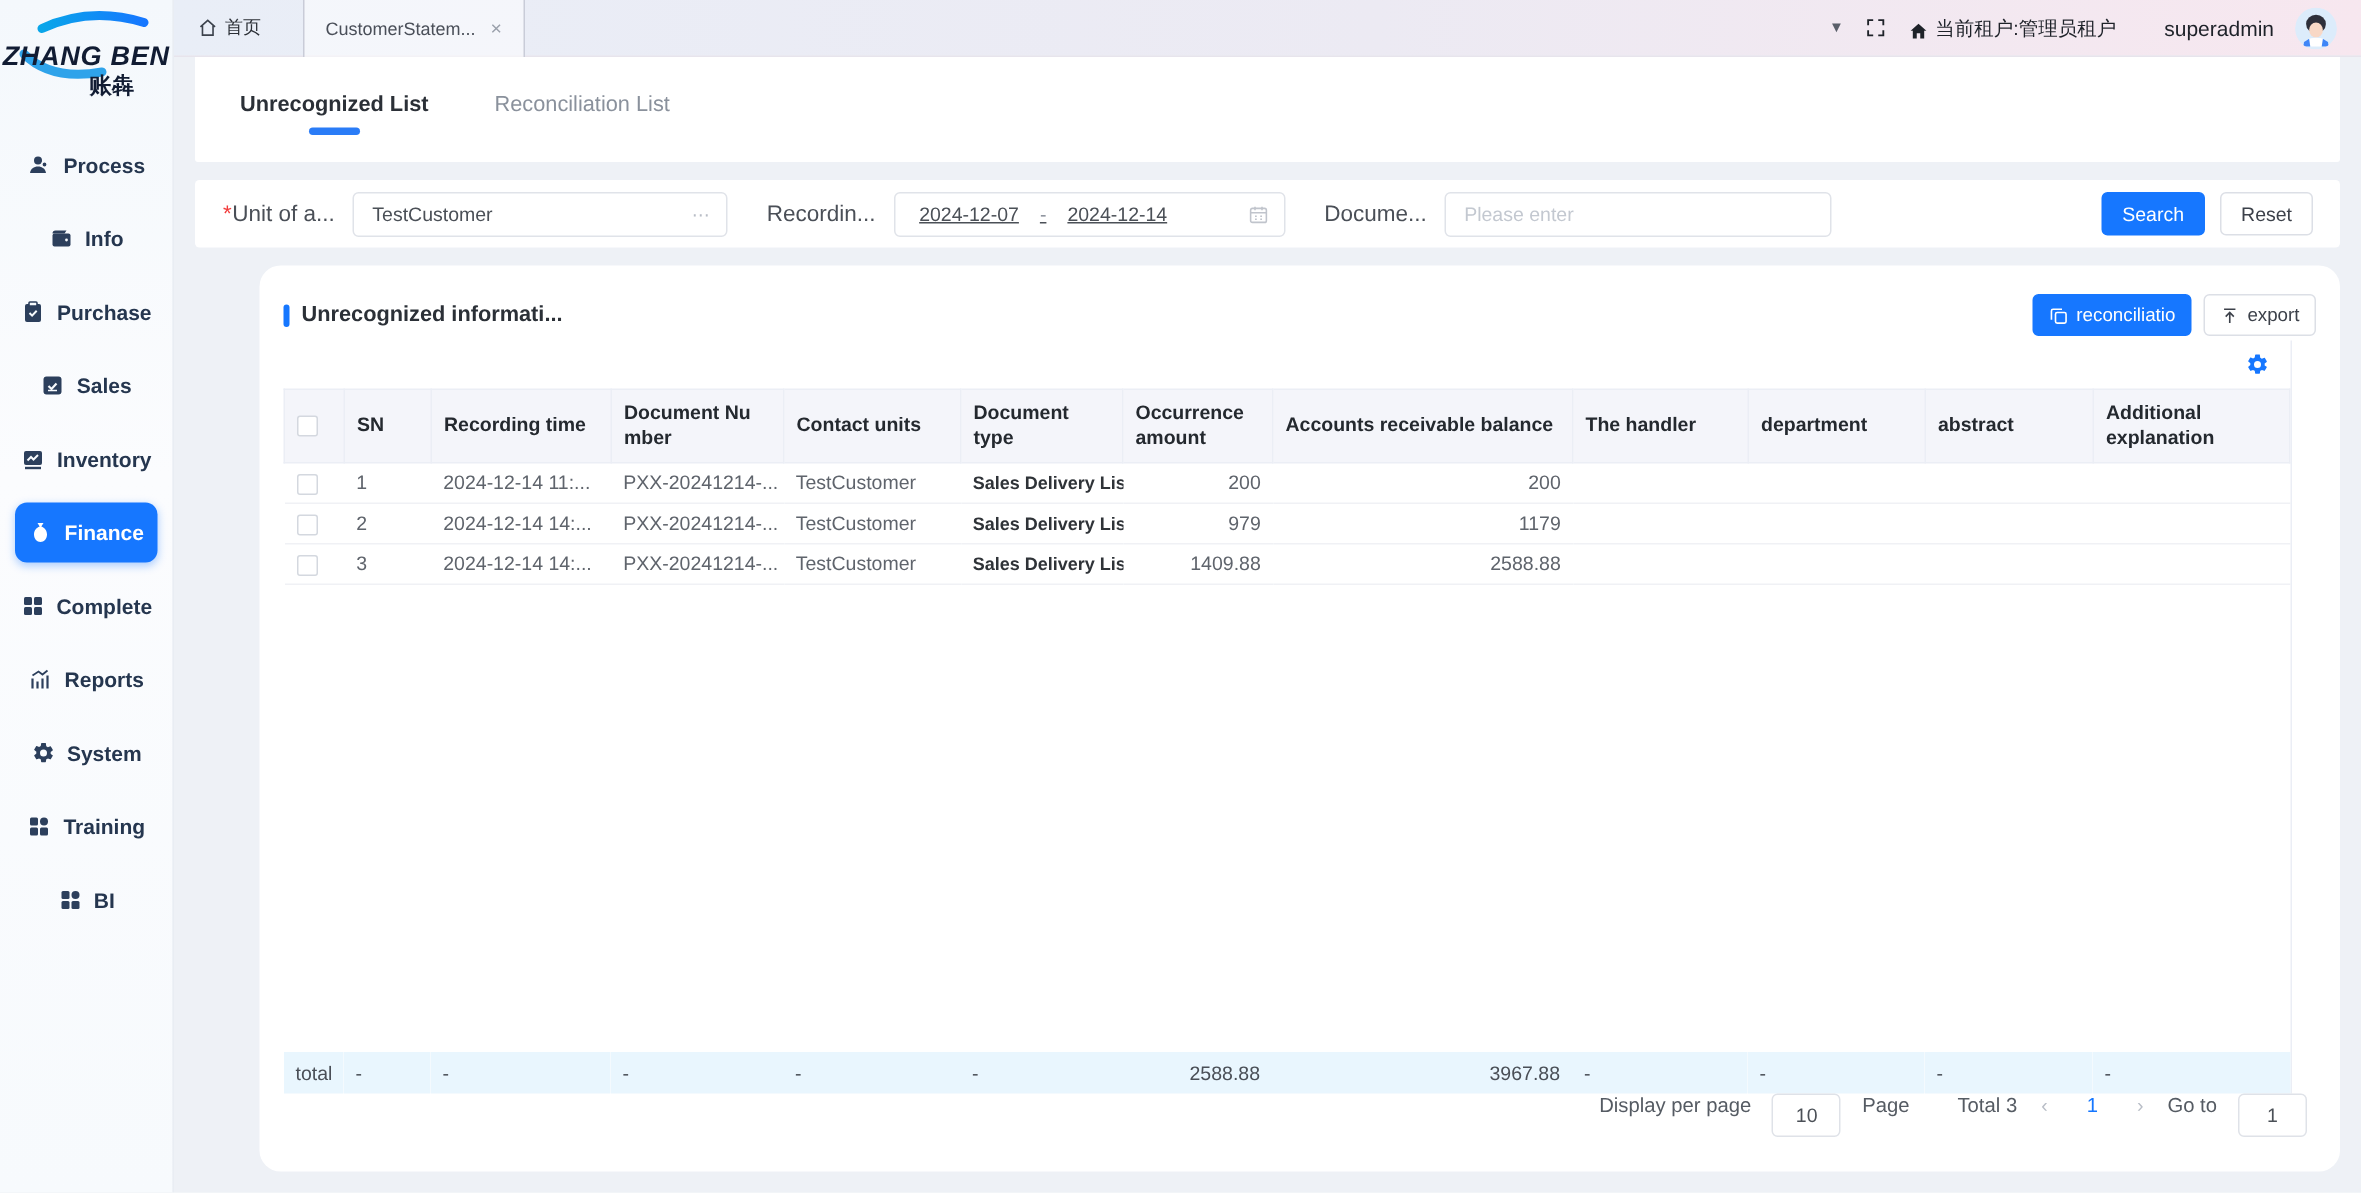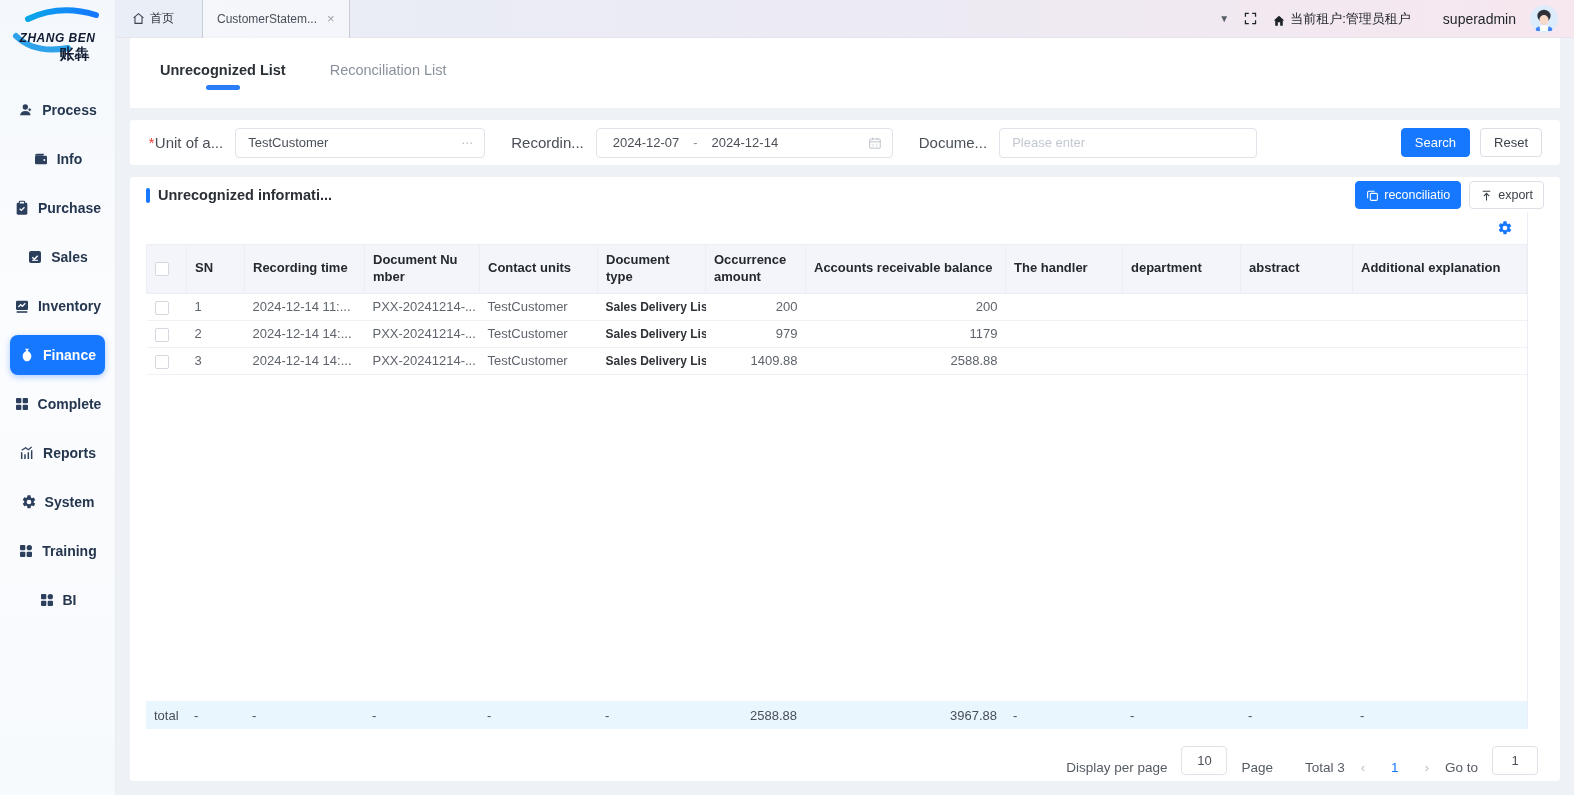--- a/index.html
+++ b/index.html
@@ -6,21 +6,21 @@
   html,body { width:1574px; height:795px; overflow:hidden;
     font-family:"Liberation Sans", sans-serif; background:#eef1f6; }
   .app { display:flex; width:100%; height:100%; }
 
   
   .sidebar { width:116px; height:100%; background:linear-gradient(180deg,#f4f8fc,#fbfcfe 40%,#f7fafd);
     border-right:1px solid #e9edf3; flex:0 0 116px; }
   .logo { height:80px; position:relative; display:flex; flex-direction:column;
     align-items:center; justify-content:center; padding-top:6px; }
   .logo svg { position:absolute; top:4px; left:8px; }
-  .logo-en { font-size:12px; font-weight:900; font-style:italic; color:#111c33; letter-spacing:.5px; position:relative; z-index:2; margin-top:8px;}
+  .logo-en { font-size:18px; font-weight:900; font-style:italic; color:#111c33; letter-spacing:.5px; position:relative; z-index:2; margin-top:8px;}
   .logo-cn { font-size:15px; font-weight:900; color:#111c33; position:relative; z-index:2; margin-left:34px; }
   .nav { margin-top:10px; }
   .nav-item { height:40px; margin:9px 10px; display:flex; align-items:center; justify-content:center;
     gap:8px; color:#25364f; font-weight:700; font-size:14px; border-radius:8px; cursor:pointer; }
   .nav-item .nv-ic { display:flex; width:16px; height:16px; color:#2c3f5c; }
   .nav-item.active { background:#1677ff; color:#ffffff; box-shadow:0 2px 6px rgba(22,119,255,.35); }
   .nav-item.active .nv-ic { color:#fff; }
 
   
   .main { flex:1; display:flex; flex-direction:column; min-width:0; }
@@ -50,35 +50,35 @@
 
   
   .filter-card { background:#fff; border-radius:3px; height:45px; display:flex; align-items:center;
     padding:0 18px; gap:12px; margin-bottom:12px; }
   .f-label { font-size:15px; color:#4a4f57; white-space:nowrap; }
   .req { color:#f23c3c; margin-right:1px; }
   .f-box { height:30px; border:1px solid #e0e3e9; border-radius:4px; display:flex; align-items:center;
     font-size:13px; color:#4b5057; background:#fff; }
   .unit-box { width:250px; padding:0 10px 0 12px; justify-content:space-between; margin-right:14px; }
   .dots { color:#b8bdc6; letter-spacing:1px; cursor:pointer; font-size:12px; }
-  .date-box { width:297px; padding:0 10px 0 16px; gap:14px; margin-right:14px; }
+  .date-box { width:261px; padding:0 10px 0 16px; gap:14px; margin-right:14px;text-decoration:underline; }
   .date-box .sep { color:#8a909b; }
   .date-box .cal { margin-left:auto; color:#c0c4cc; display:flex; cursor:pointer; }
   .doc-input { width:258px; height:30px; border:1px solid #e0e3e9; border-radius:4px; padding:0 12px;
     font-size:13px; color:#4b5057; outline:none; }
   .doc-input::placeholder { color:#c3c8d0; }
   .f-actions { margin-left:auto; display:flex; gap:10px; }
   .btn { height:29px; border-radius:4px; border:1px solid #dcdfe6; background:#fff; color:#3c414a;
     font-size:13px; padding:0 13px; cursor:pointer; display:inline-flex; align-items:center; gap:5px;
     font-family:inherit; }
   .btn.primary { background:#1677ff; border-color:#1677ff; color:#ffffff; }
 
   
-  .panel { background:#fff; border-radius:3px; flex:1; display:flex; flex-direction:column;
-    padding:1px 16px 6px; min-height:0; }
+  .panel { background:#fff; border-radius:14px; flex:1; display:flex; flex-direction:column;
+    padding:16px 16px 6px; min-height:0;margin-left:43px; }
   .panel-head { display:flex; align-items:center; height:34px; flex:0 0 34px; }
   .p-title { display:flex; align-items:center; gap:8px; font-size:14.5px; font-weight:700; color:#2b3037; }
   .p-title .bar { width:4px; height:15px; border-radius:2px; background:#1677ff; }
   .panel-actions { margin-left:auto; display:flex; gap:8px; }
   .btn.sm { height:28px; font-size:12.5px; padding:0 10px; }
 
   .tzone { border-right:1px solid #ebeef5; margin-right:16px; display:flex; flex-direction:column; flex:1; min-height:0; }
   .tools-row { height:32px; flex:0 0 32px; display:flex; align-items:center; justify-content:flex-end;
     padding-right:14px; }
   .gear-btn { color:#1677ff; display:flex; cursor:pointer; }
@@ -90,21 +90,21 @@
   tbody td { border-bottom:1px solid #f0f1f5; font-size:13px; color:#5f646c; padding:5px 8px; height:27px;
     white-space:nowrap; overflow:hidden; }
   td.num, th.num-h { text-align:right; }
   .t-strong { color:#2f3338; font-weight:600; font-size:12px; }
   .cb { width:14px; height:14px; border:1px solid #d4d8df; border-radius:2px; background:#fff;
     display:inline-block; vertical-align:middle; cursor:pointer; }
   .filler { flex:1; }
   .total-table td { background:#e9f6fe; border:none; font-size:13px; color:#4a4f57; padding:6px 8px; height:28px; }
 
   
-  .pagination { height:46px; flex:0 0 46px; display:flex; align-items:flex-end; justify-content:flex-end;
+  .pagination { height:46px; flex:0 0 46px; display:flex; align-items:flex-start; justify-content:flex-end;
     gap:14px; font-size:13.5px; color:#555b63; padding-right:6px; }
   .pg-input { width:46px; height:29px; border:1px solid #dfe2e8; border-radius:4px; text-align:center;
     font-size:13px; color:#4b5057; outline:none; font-family:inherit; }
   .pg-arrow { color:#b9bec7; font-size:13px; cursor:pointer; padding:0 2px; }
   .pg-num { color:#1677ff; cursor:pointer; padding:0 10px; }
   .pg-gap { width:4px; }
 </style>
 </head>
 <body>
 

